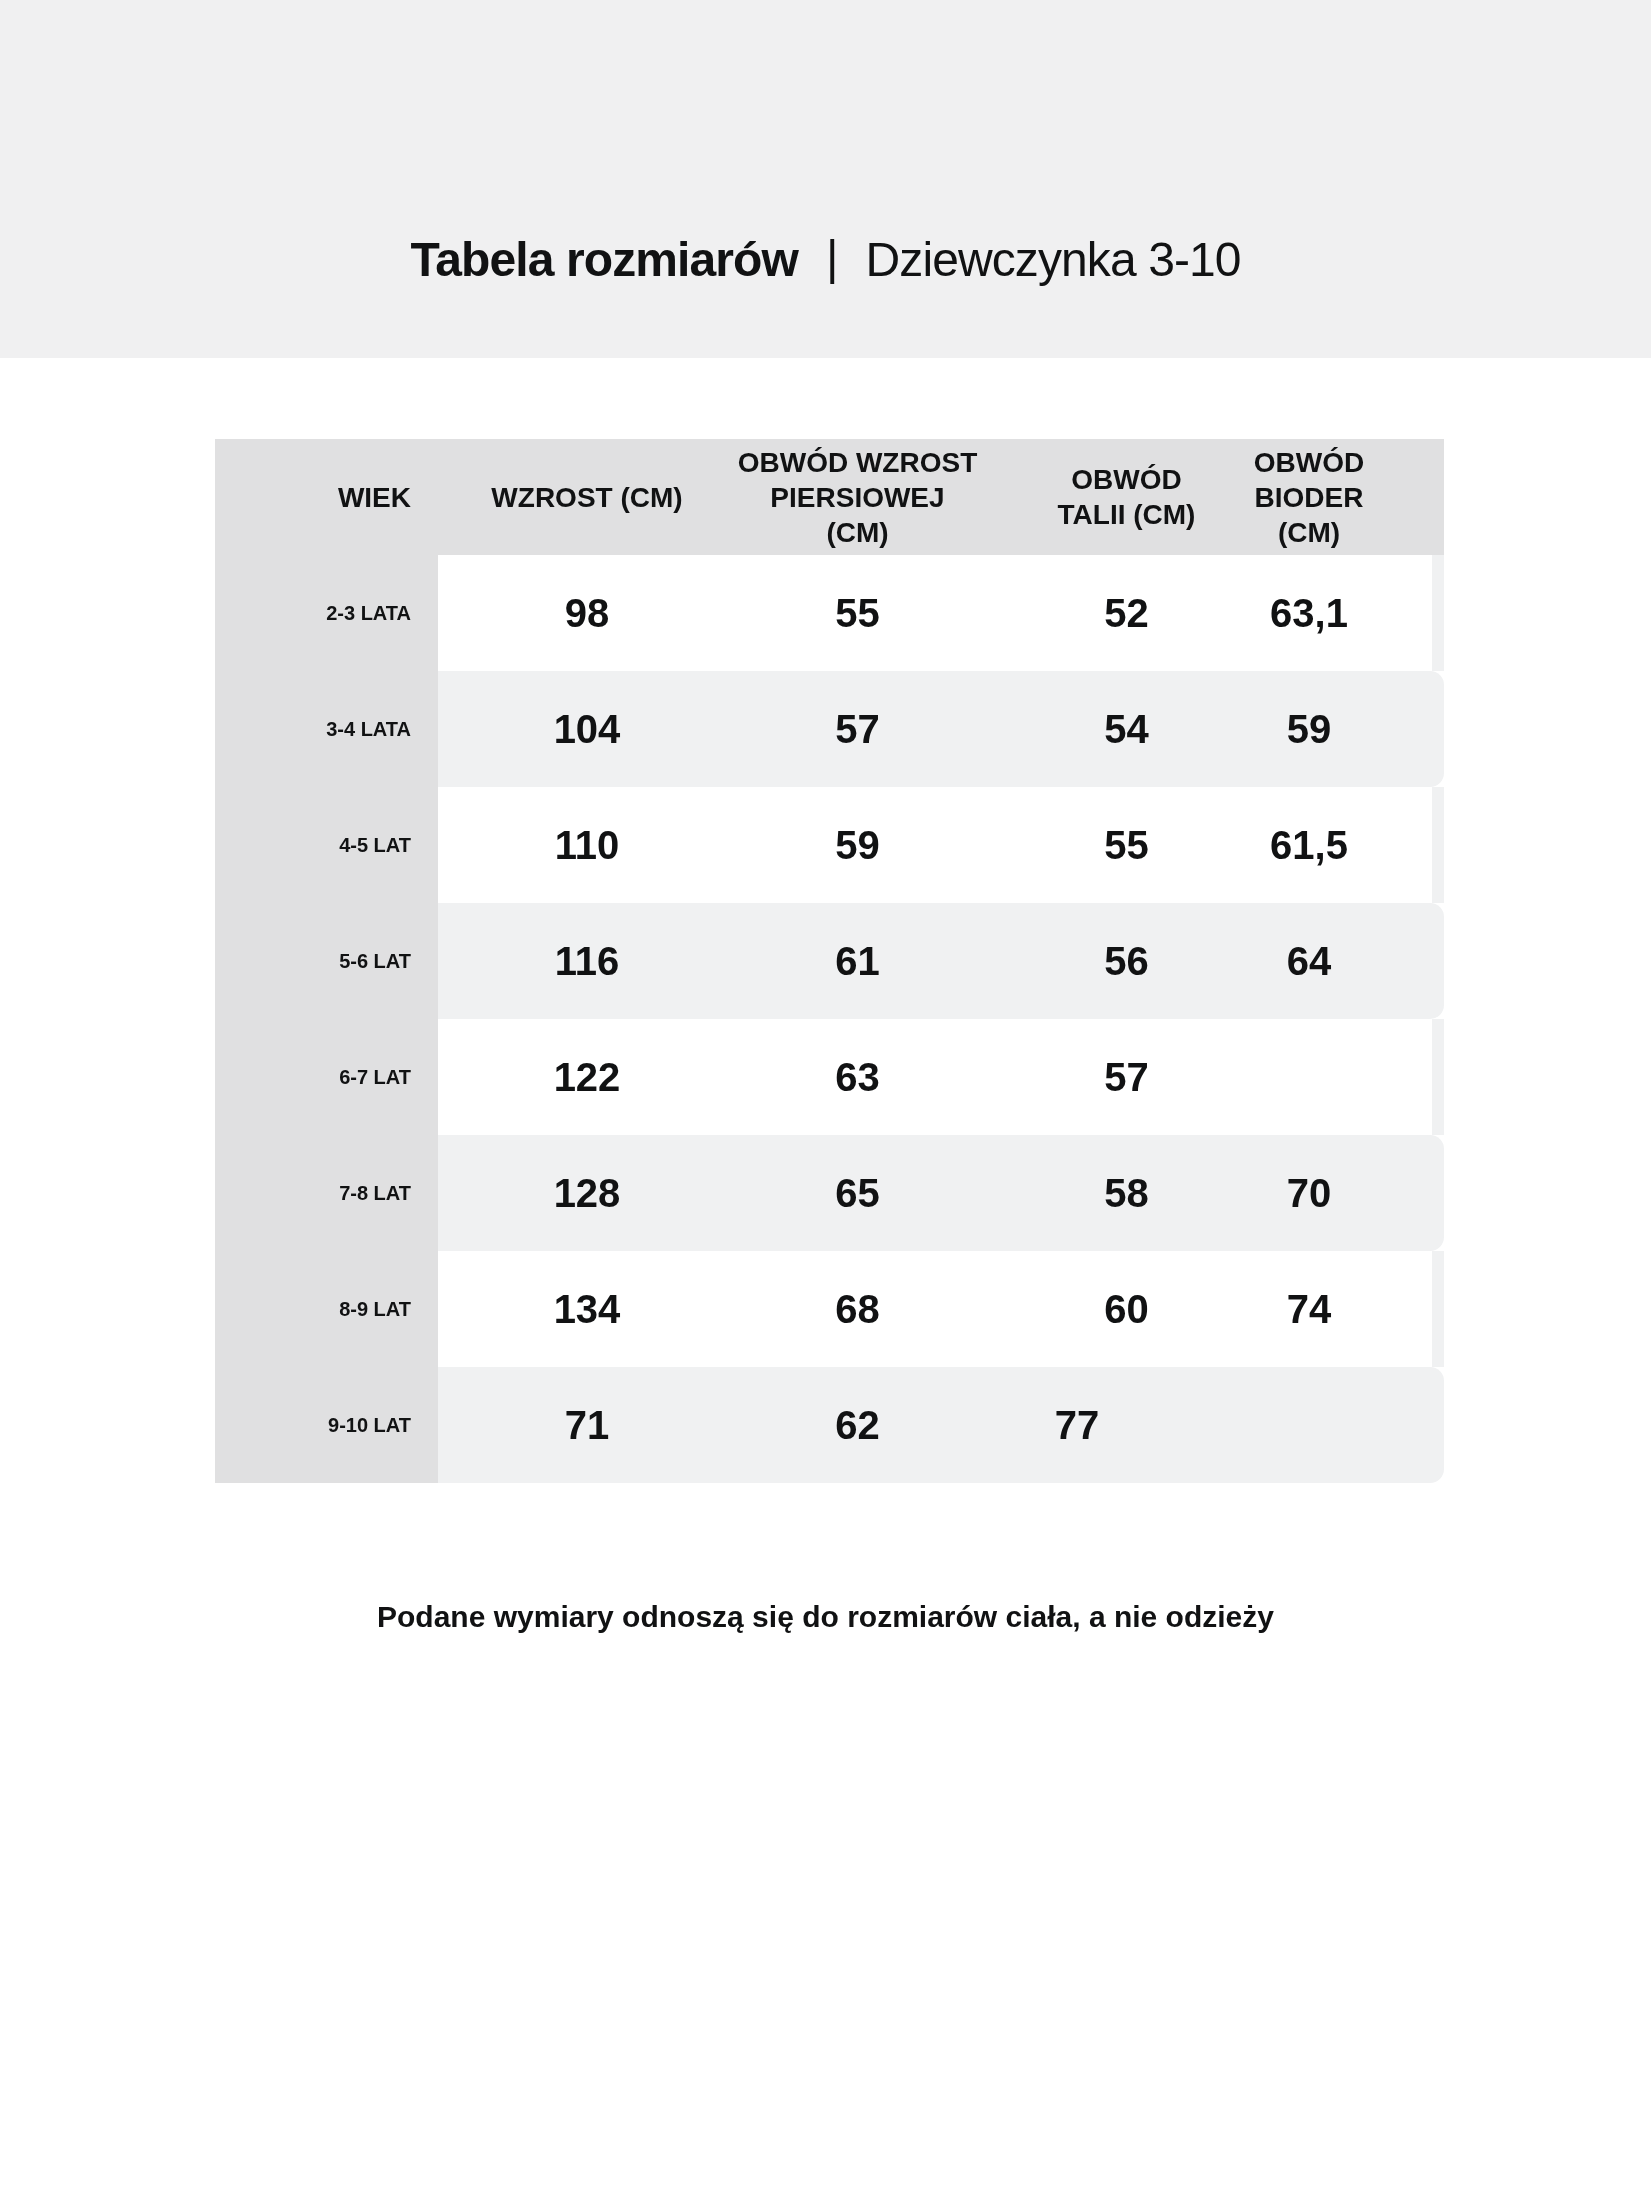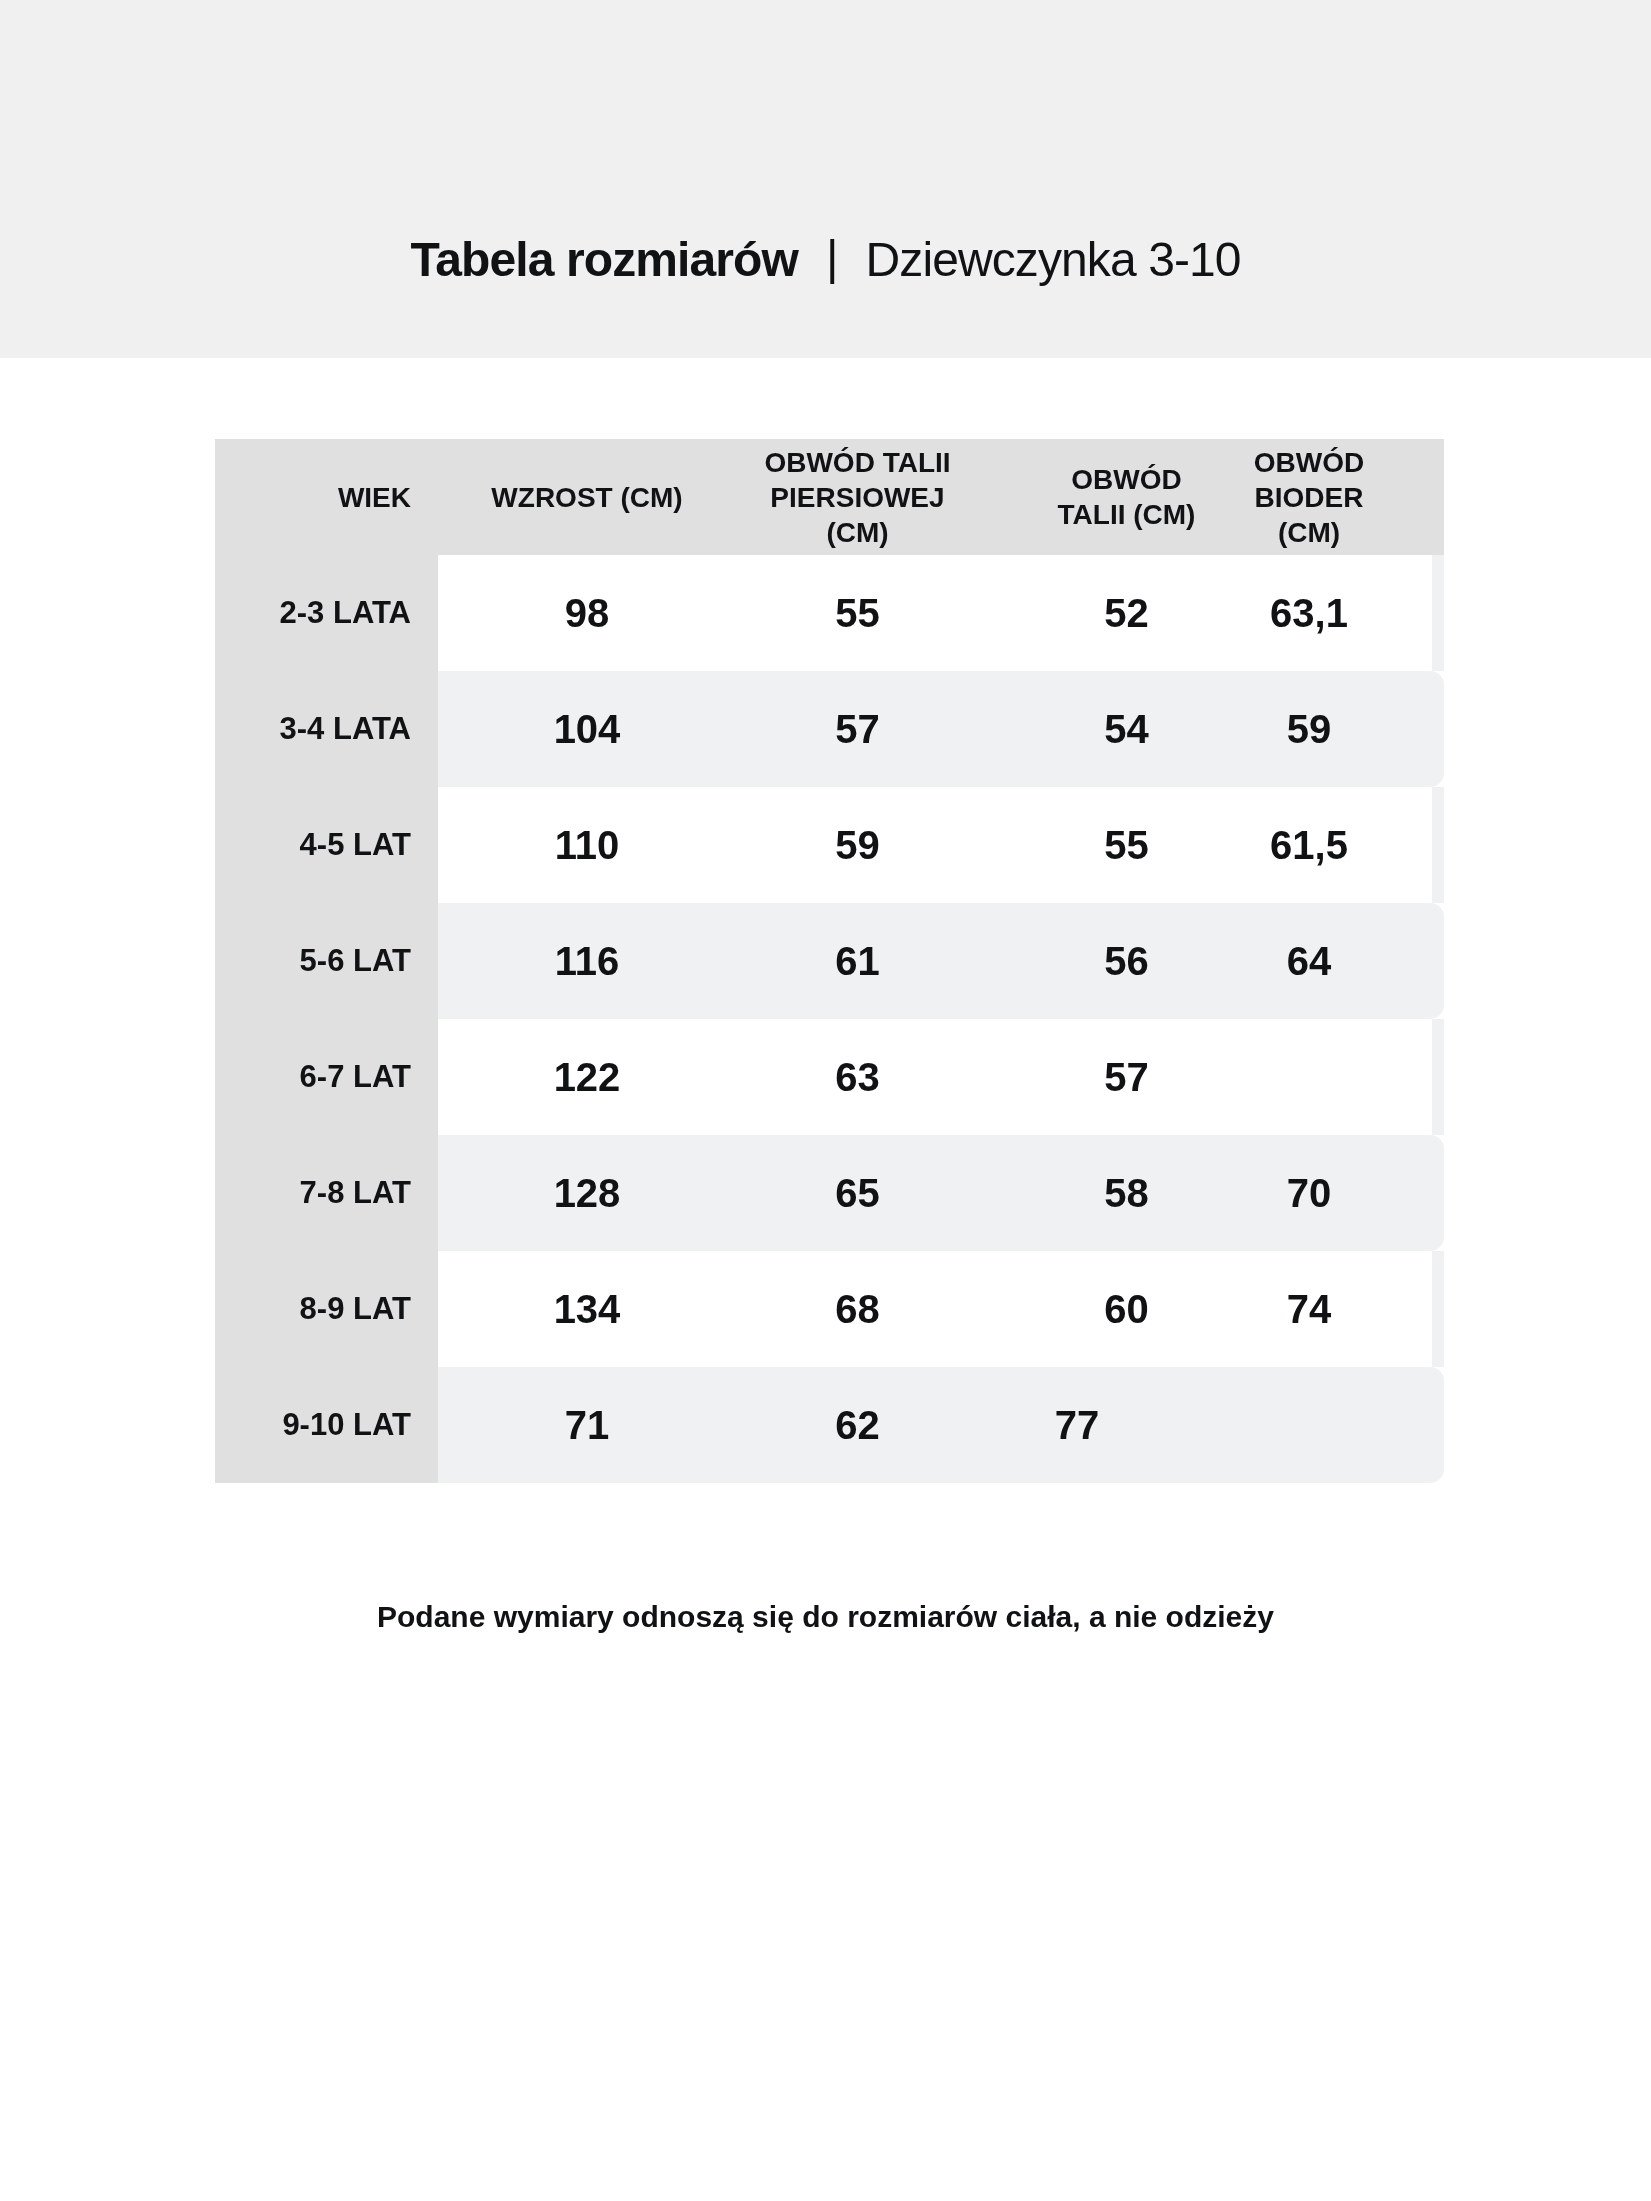--- a/index.html
+++ b/index.html
@@ -52,21 +52,21 @@
   .data-row.zebra-gray { background: #f0f1f2; border-radius: 14px; }
 
   .cell {
     display: flex; align-items: center; justify-content: center;
     box-sizing: border-box;
   }
   .cell-age {
     background: #e0e0e1;
     justify-content: flex-end;
     padding-right: 27px;
-    font-weight: 700; font-size: 31px;
+    font-weight: 700; font-size: 20px;
     white-space: nowrap;
   }
   .cell-head {
     font-weight: 700; font-size: 28px;
     line-height: 35px;
     text-align: center;
     white-space: pre-line;
   }
   .cell-head.col-first {
     justify-content: flex-end;
@@ -101,21 +101,21 @@
       <span class="t-sep">|</span>
       <span class="t-reg">Dziewczynka 3-10</span>
     </div>
   </div>
 
   <div class="size-table">
 
     <div class="grid-row header-row">
       <div class="cell cell-head col-first">WIEK</div>
       <div class="cell cell-head">WZROST (CM)</div>
-      <div class="cell cell-head">OBWÓD TALII
+      <div class="cell cell-head">OBWÓD WZROST
 PIERSIOWEJ (CM)</div>
       <div class="cell cell-head">OBWÓD
 TALII (CM)</div>
       <div class="cell cell-head col-last">OBWÓD
 BIODER (CM)</div>
     </div>
 
     <div class="grid-row data-row zebra-white">
       <div class="cell cell-age">2-3 LATA</div>
       <div class="cell cell-num">98</div>

